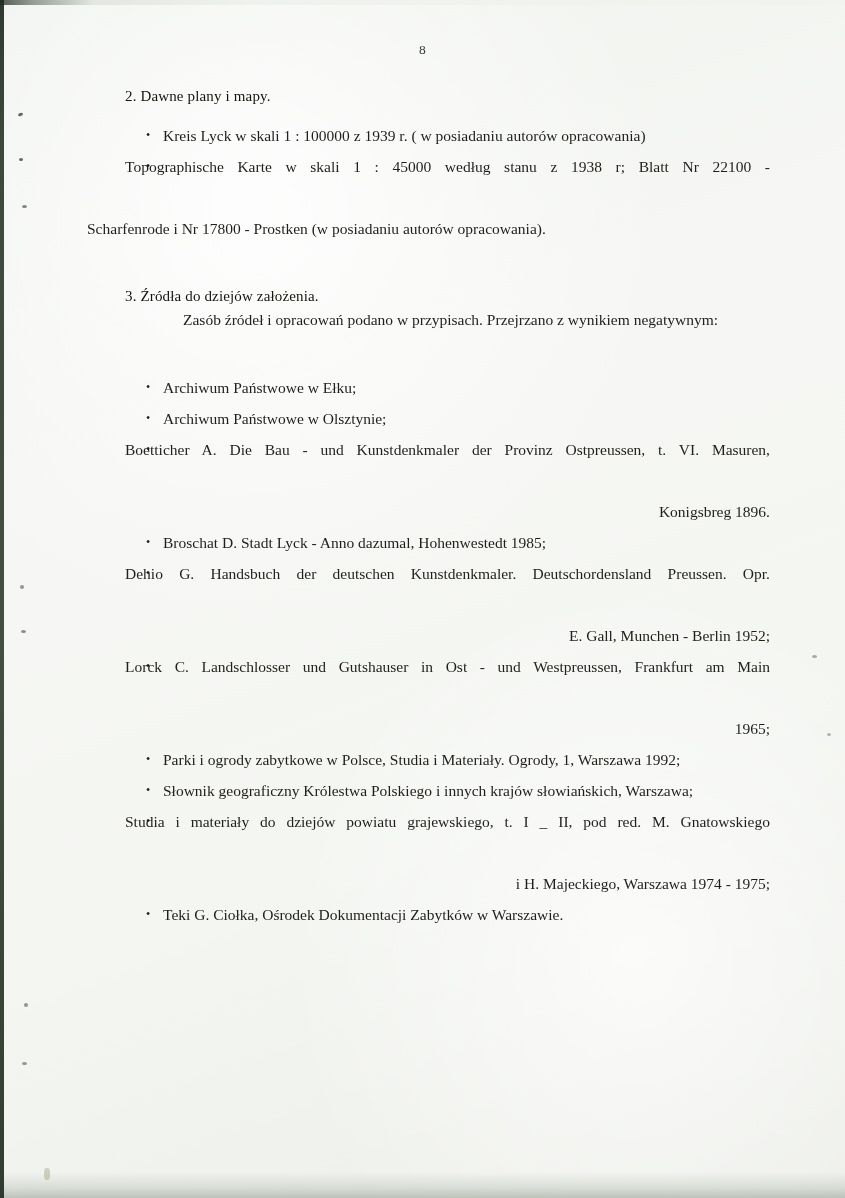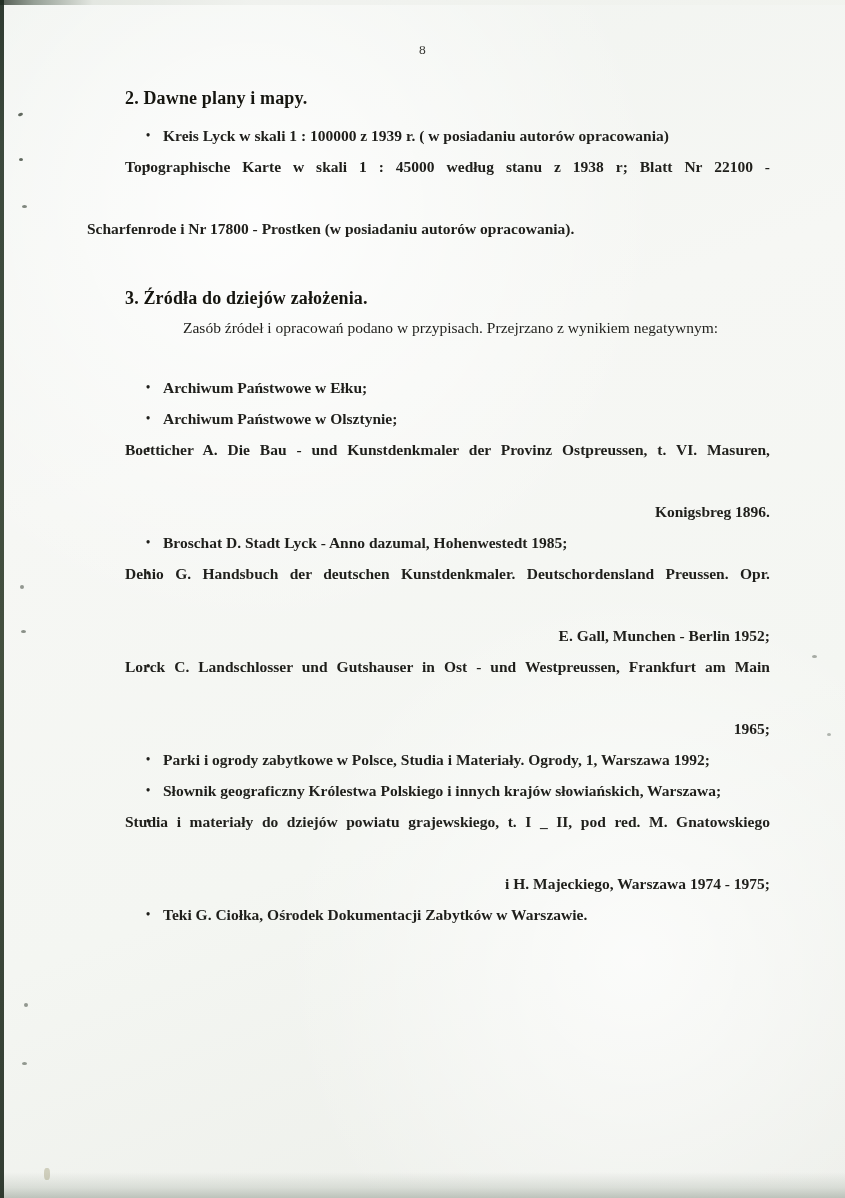--- a/index.html
+++ b/index.html
@@ -82,22 +82,22 @@
 
   
   .block {
     position: absolute;
     left: 125px;
     width: 645px;
   }
 
   h2.heading {
     margin: 0;
-    font-size: 18px;
-    font-weight: bold;
+    font-size: 15px;
+    font-weight: normal;
     letter-spacing: 0.15px;
     color: #15150f;
   }
 
   p.para {
     margin: 0;
     font-size: 15.5px;
     line-height: 31px;
     text-align: justify;
     text-indent: 58px;
@@ -109,21 +109,20 @@
     padding: 0;
     list-style: none;
   }
 
   ul.bullets > li {
     position: relative;
     padding-left: 38px;
     font-size: 15.5px;
     line-height: 31px;
     color: #1f1f1b;
-    font-weight: bold;
   }
 
   ul.bullets > li::before {
     content: "\2022";
     position: absolute;
     left: 21px;
     top: -0.5px;
     font-size: 12px;
     color: #1f1f1b;
   }
@@ -222,21 +221,21 @@
           <span class="seg-justify">Topographische Karte w skali 1  :  45000 według stanu z 1938 r; Blatt Nr 22100 -</span>
           <span class="outdent">Scharfenrode i Nr 17800 - Prostken (w posiadaniu autorów opracowania).</span>
         </li>
       </ul>
     </div>
 
     <div class="block" style="top: 288px;">
       <h2 class="heading">3. Źródła do dziejów założenia.</h2>
     </div>
 
-    <div class="block" style="top: 312px;">
+    <div class="block" style="top: 304px;">
       <p class="para">Zasób źródeł i opracowań podano w przypisach. Przejrzano z wynikiem negatywnym:</p>
     </div>
 
     <div class="block" style="top: 372px;">
       <ul class="bullets">
 
         <li>
           <span>Archiwum Państwowe w Ełku;</span>
         </li>
 

